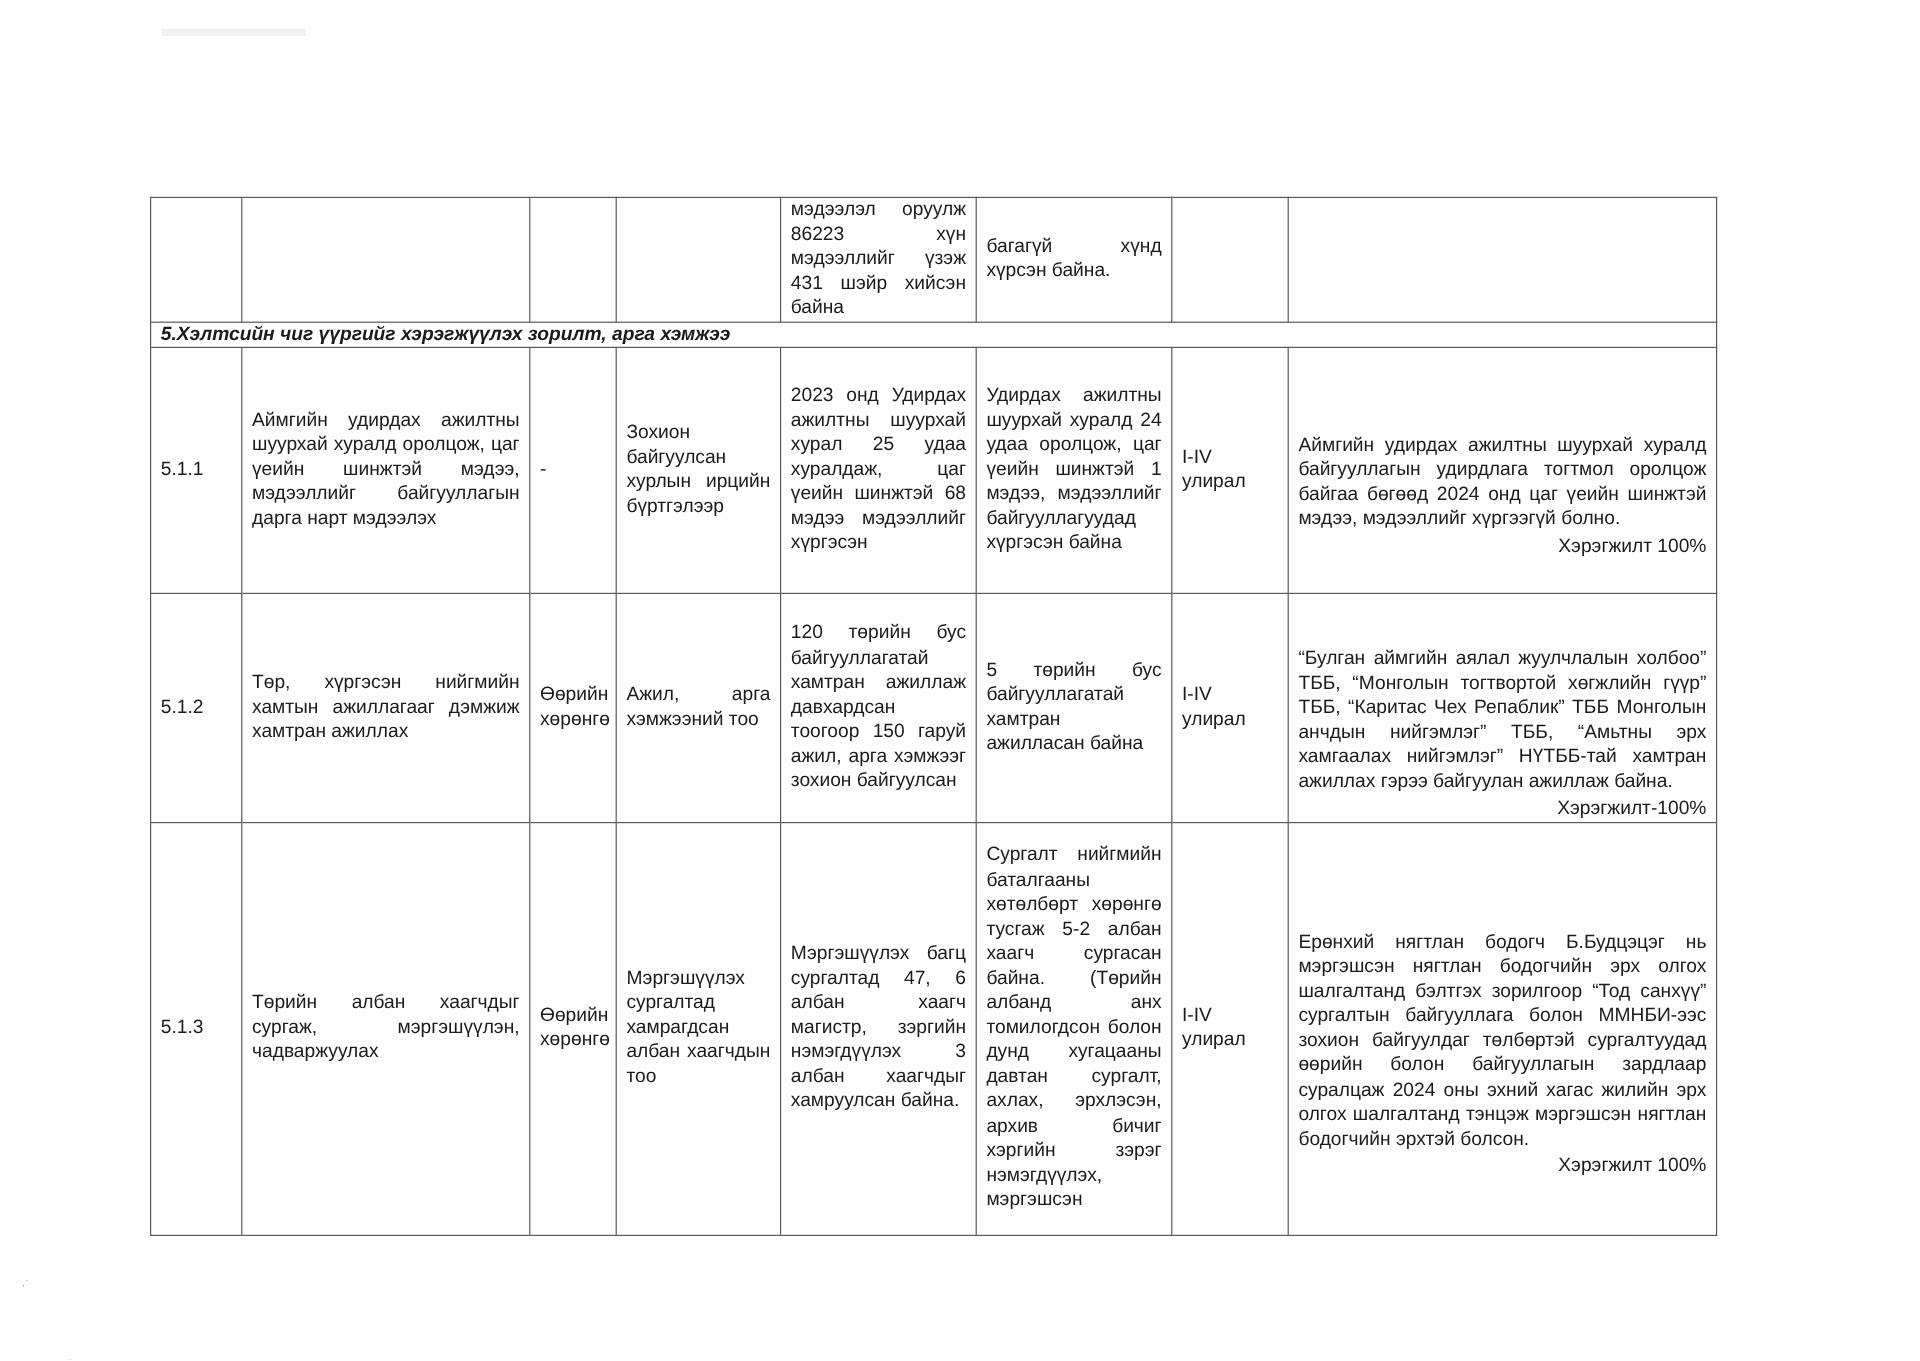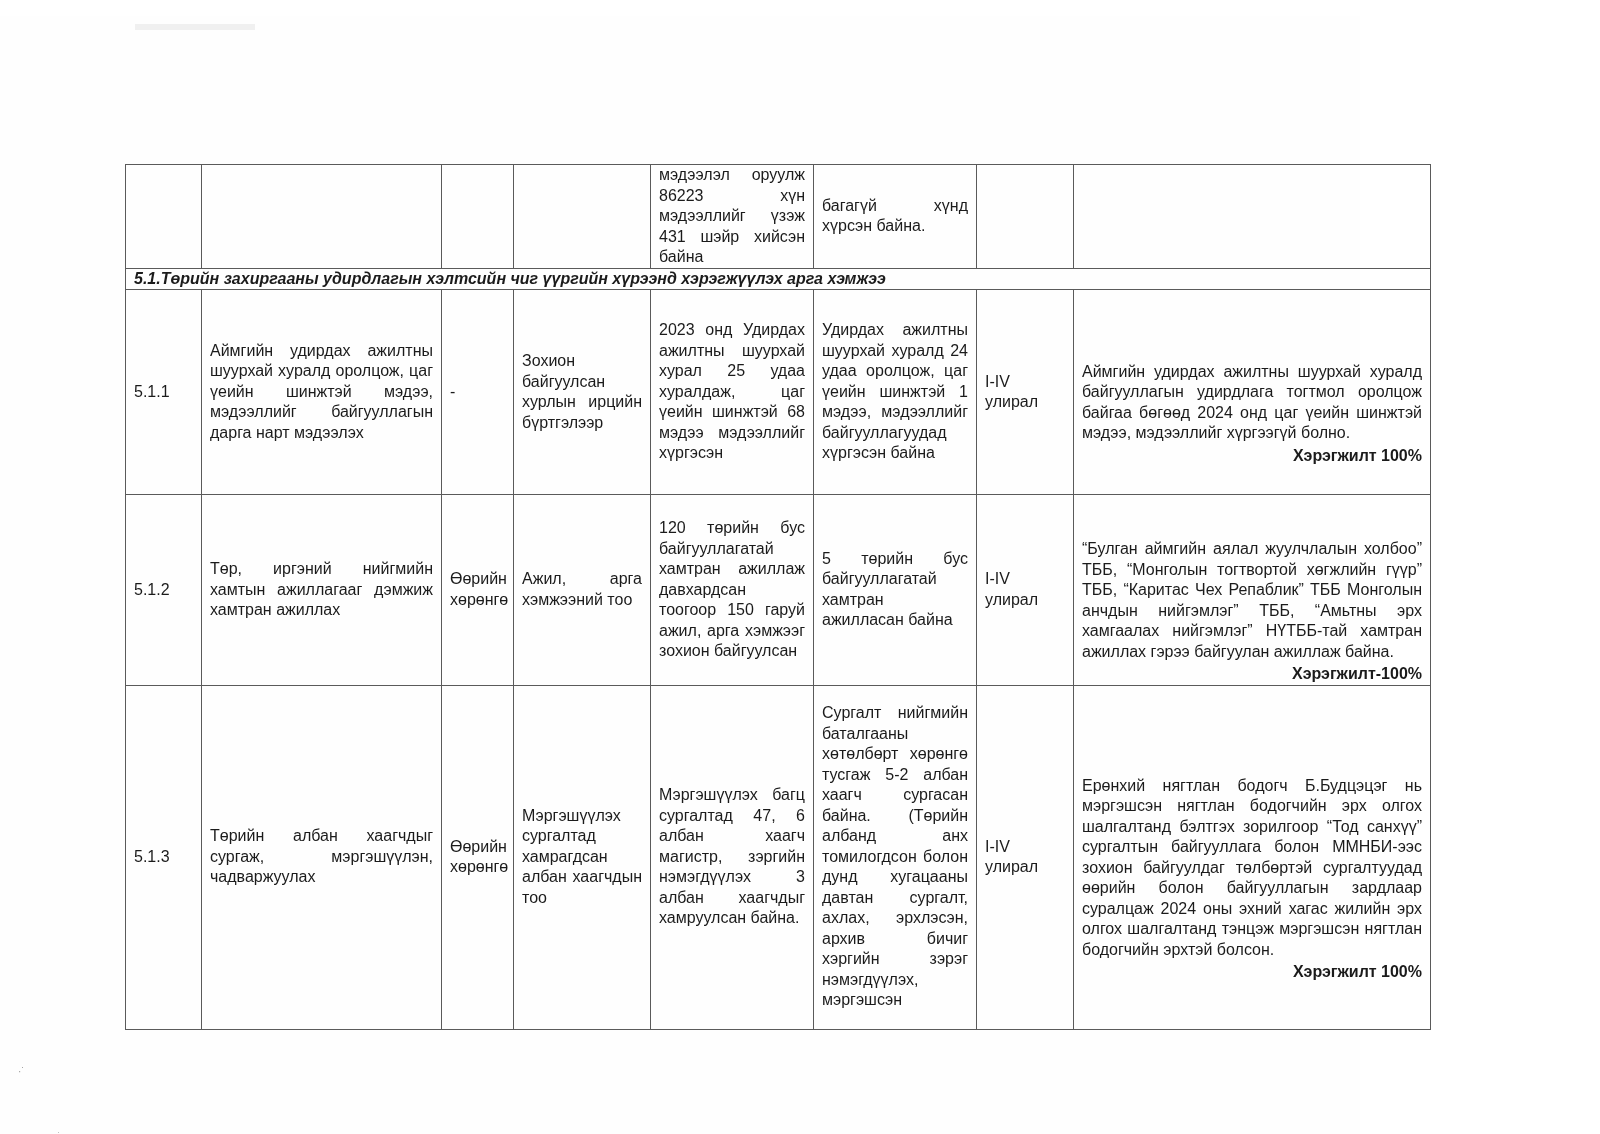--- a/index.html
+++ b/index.html
@@ -6,21 +6,21 @@
   body { width: 1600px; height: 1134px; position: relative; overflow: hidden; font-family: "Liberation Sans", sans-serif; color: #1b1b1b; }
   .page { position: absolute; left: 0; top: 16px; width: 1360px; height: 1134px; background: #fefefe; }
   .header-smudge { position: absolute; left: 135px; top: 8px; width: 120px; height: 6px; background: #f0f0f0; }
   table.plan { position: absolute; left: 125px; top: 148px; border-collapse: collapse; table-layout: fixed; width: 1305px; }
   table.plan td { border: 1.4px solid #5a5a5a; vertical-align: middle; font-size: 16px; line-height: 20.5px; padding: 0 8px; text-align: justify; text-align-last: left; }
   td.num { text-align: center; text-align-last: center; }
   td.center { text-align: center; text-align-last: center; }
   td.top { vertical-align: top; }
   td.section { text-align: center; text-align-last: center; font-weight: bold; font-style: italic; font-size: 16px; line-height: 18px; padding: 0; }
   .result-text { display: block; margin-top: 44px; }
-  .result-badge { display: block; text-align: right; text-align-last: right; font-weight: bold; margin-top: 2px; }
+  .result-badge { display: block; text-align: right; text-align-last: right; font-weight: normal; margin-top: 2px; }
   .specks { position: absolute; left: 18px; top: 1050px; font-size: 10px; color: #9a9a9a; }
   .specks2 { position: absolute; left: 55px; top: 1112px; font-size: 8px; color: #b0b0b0; }
 </style>
 </head>
 <body>
 
 <div class="page">
   <div class="header-smudge"></div>
 
   <table class="plan">
@@ -41,40 +41,40 @@
       <td></td>
       <td></td>
       <td></td>
       <td class="top">мэдээлэл оруулж 86223 хүн мэдээллийг үзэж 431 шэйр хийсэн байна</td>
       <td class="top">багагүй хүнд хүрсэн байна.</td>
       <td></td>
       <td></td>
     </tr>
 
     <tr style="height:19px">
-      <td class="section" colspan="8">5.1.Төрийн захиргааны удирдлагын хэлтсийн чиг үүргийн хүрээнд хэрэгжүүлэх арга хэмжээ</td>
+      <td class="section" colspan="8">5.Хэлтсийн чиг үүргийг хэрэгжүүлэх зорилт, арга хэмжээ</td>
     </tr>
 
     <tr style="height:205px">
       <td class="num">5.1.1</td>
       <td>Аймгийн удирдах ажилтны шуурхай хуралд оролцож, цаг үеийн шинжтэй мэдээ, мэдээллийг байгууллагын дарга нарт мэдээлэх</td>
       <td>-</td>
       <td>Зохион байгуулсан хурлын ирцийн бүртгэлээр</td>
       <td class="top">2023 онд Удирдах ажилтны шуурхай хурал 25 удаа хуралдаж, цаг үеийн шинжтэй 68 мэдээ мэдээллийг хүргэсэн</td>
       <td class="top">Удирдах ажилтны шуурхай хуралд 24 удаа оролцож, цаг үеийн шинжтэй 1 мэдээ, мэдээллийг байгууллагуудад хүргэсэн байна</td>
       <td class="center">I-IV улирал</td>
       <td>
         <span class="result-text">Аймгийн удирдах ажилтны шуурхай хуралд байгууллагын удирдлага тогтмол оролцож байгаа бөгөөд 2024 онд цаг үеийн шинжтэй мэдээ, мэдээллийг хүргээгүй болно.</span>
         <span class="result-badge">Хэрэгжилт  100%</span>
       </td>
     </tr>
 
     <tr style="height:188px">
       <td class="num">5.1.2</td>
-      <td>Төр, иргэний нийгмийн хамтын ажиллагааг дэмжиж хамтран ажиллах</td>
+      <td>Төр, хүргэсэн нийгмийн хамтын ажиллагааг дэмжиж хамтран ажиллах</td>
       <td>Өөрийн хөрөнгө</td>
       <td>Ажил, арга хэмжээний тоо</td>
       <td class="top">120 төрийн бус байгууллагатай хамтран ажиллаж давхардсан тоогоор 150 гаруй ажил, арга хэмжээг зохион байгуулсан</td>
       <td>5 төрийн бус байгууллагатай хамтран ажилласан байна</td>
       <td class="center">I-IV улирал</td>
       <td>
         <span class="result-text">“Булган аймгийн аялал жуулчлалын холбоо” ТББ, “Монголын тогтвортой хөгжлийн гүүр” ТББ, “Каритас Чех Репаблик” ТББ Монголын анчдын нийгэмлэг” ТББ, “Амьтны эрх хамгаалах нийгэмлэг” НҮТББ-тай хамтран ажиллах гэрээ байгуулан ажиллаж байна.</span>
         <span class="result-badge">Хэрэгжилт-100%</span>
       </td>
     </tr>

